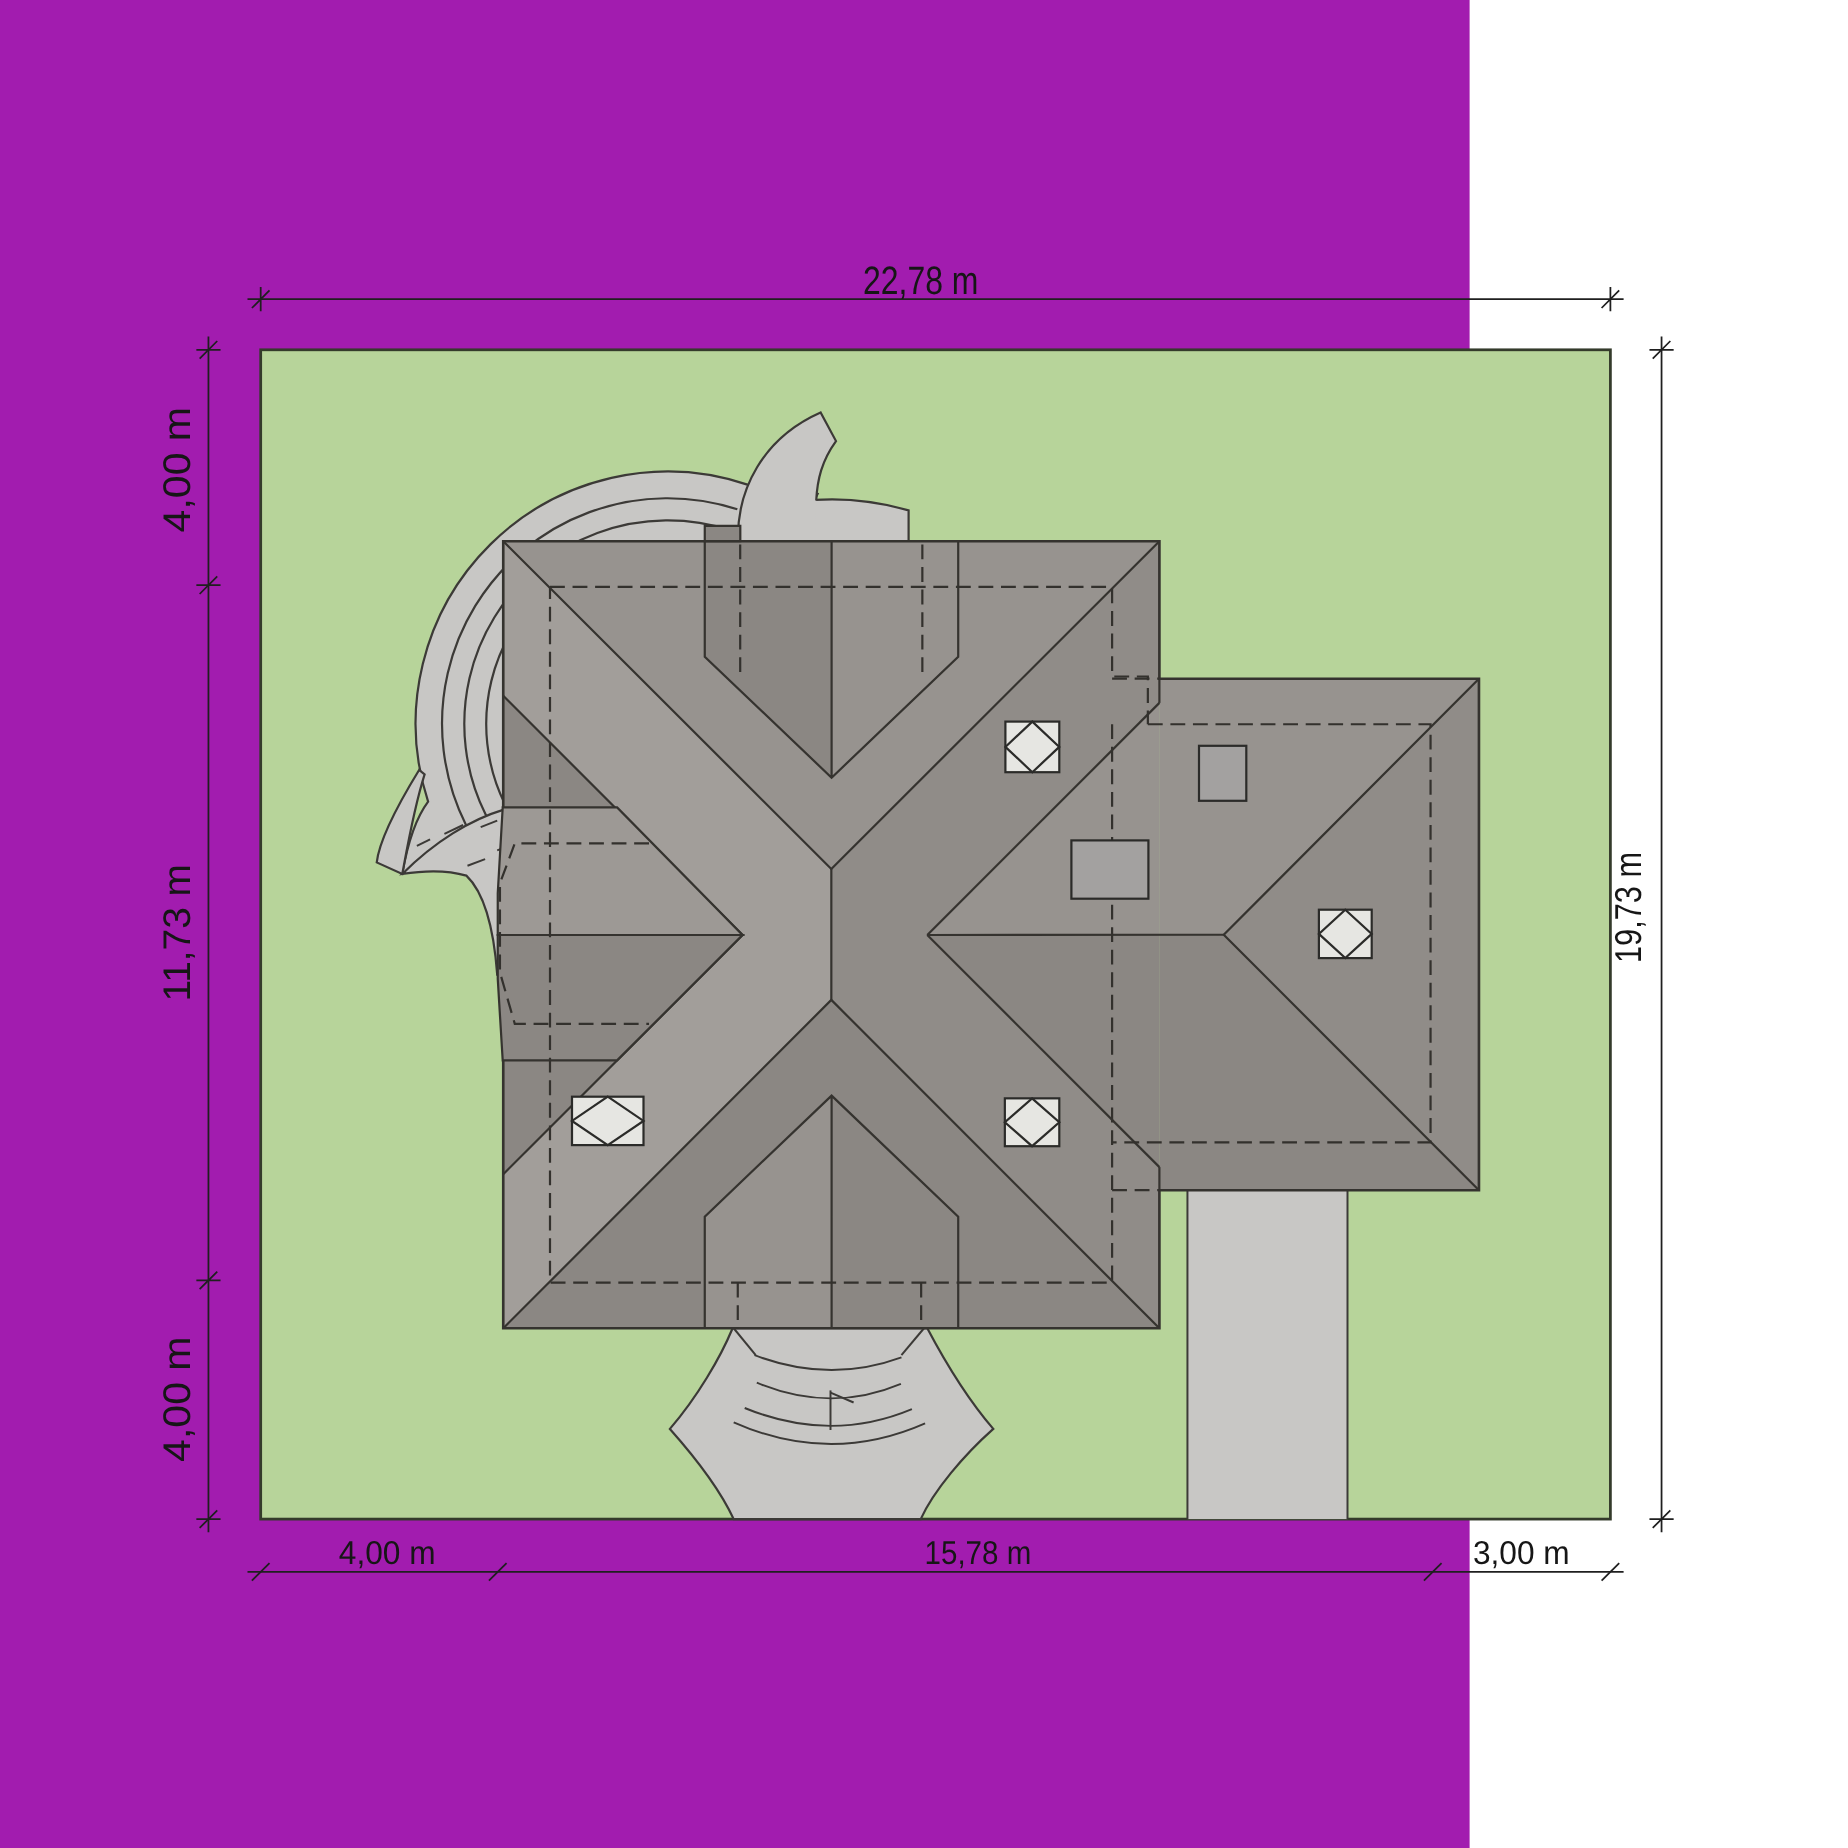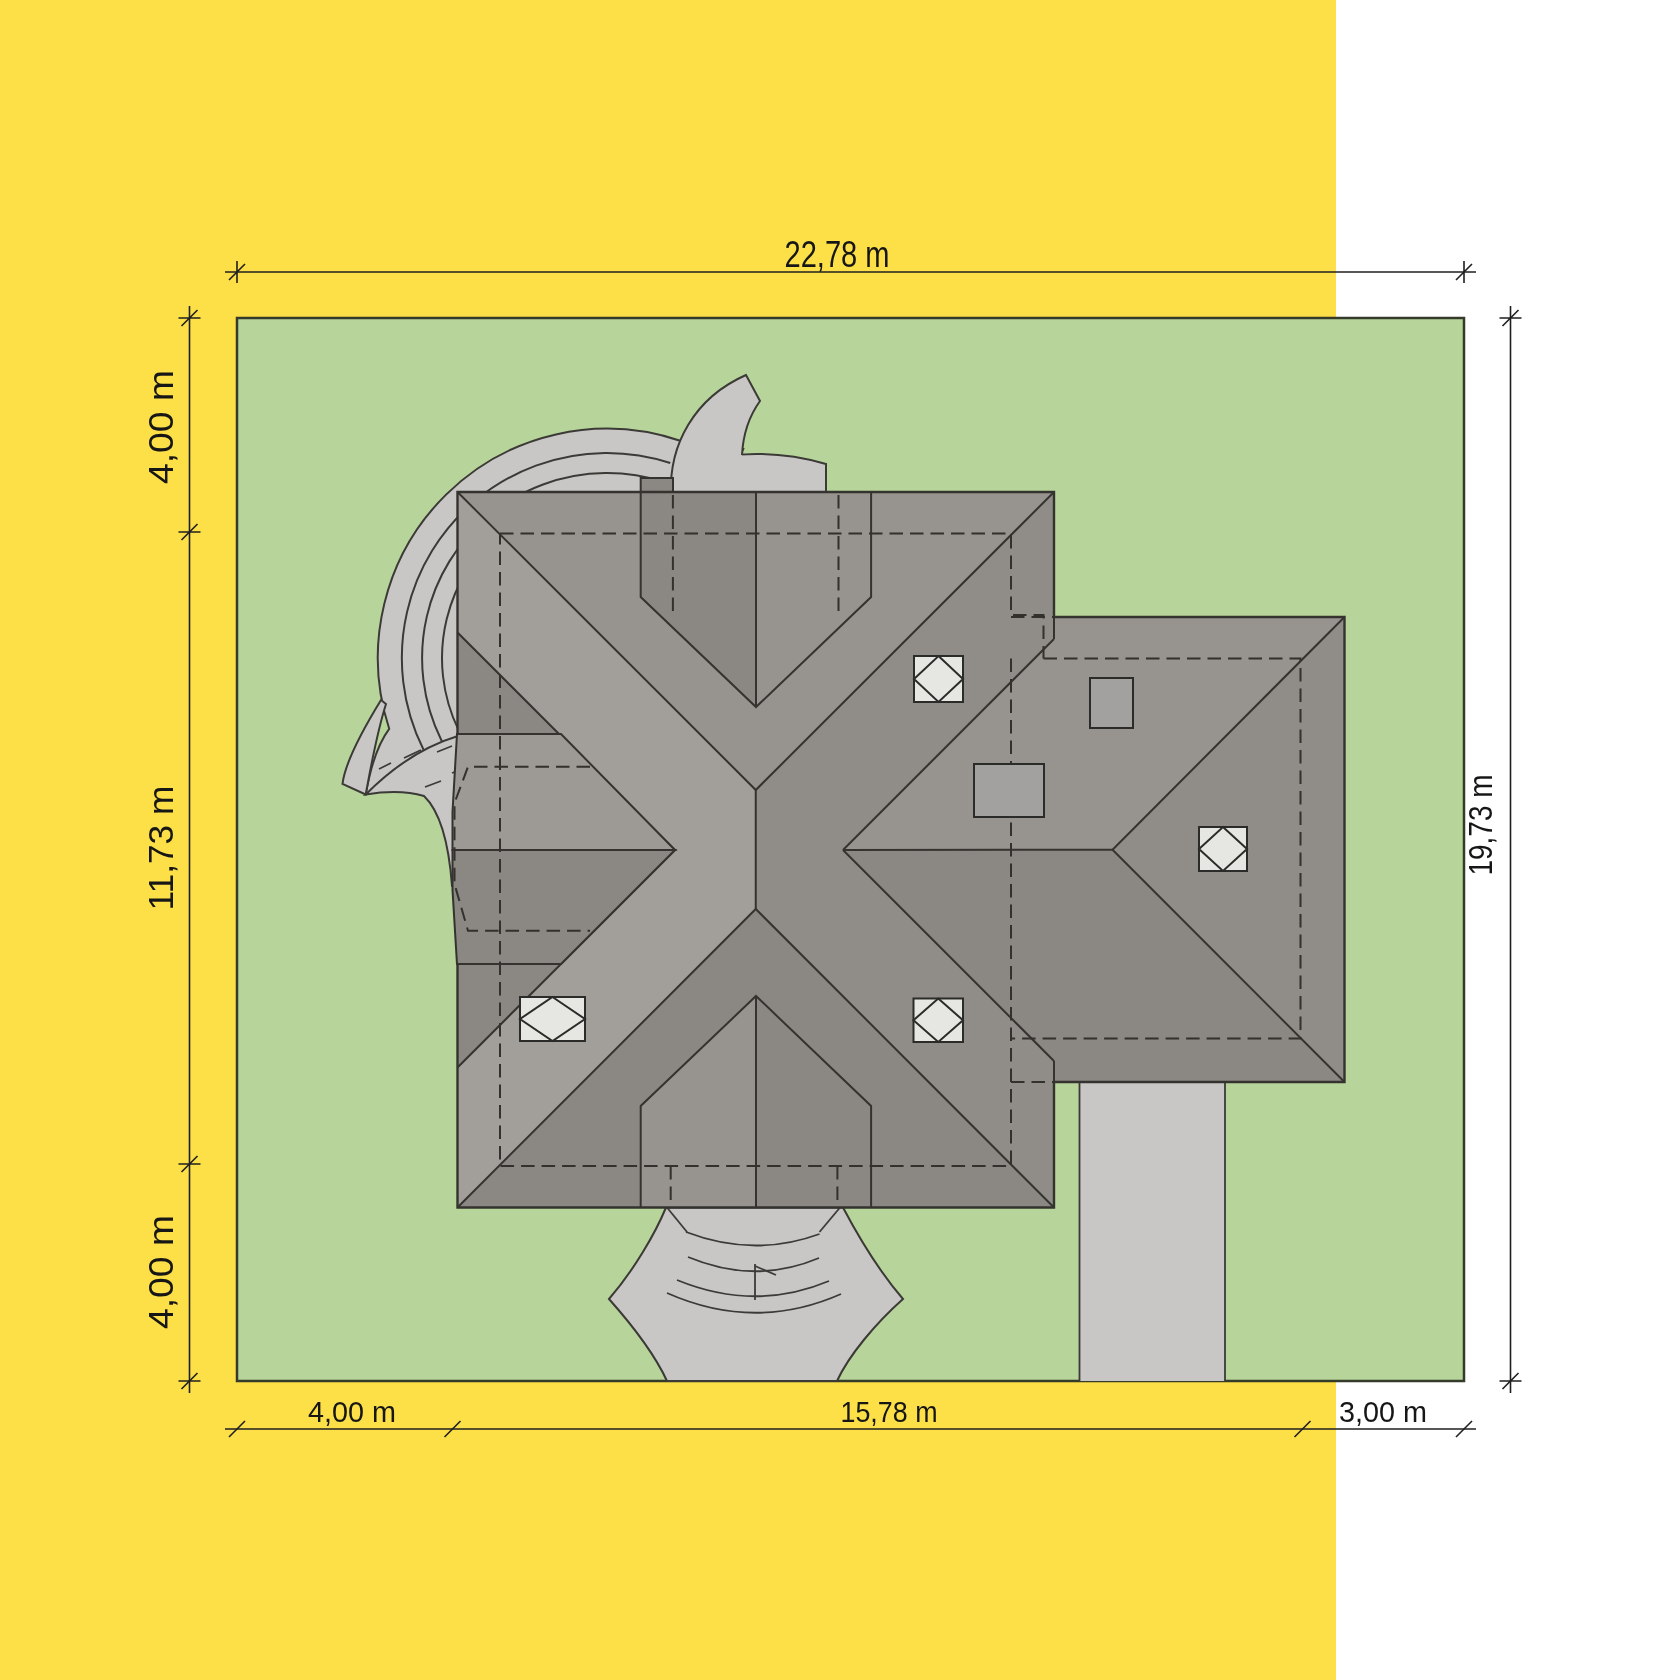--- a/index.html
+++ b/index.html
@@ -1,16 +1,16 @@
 <!DOCTYPE html>
 <html><head>
 <meta charset="utf-8">
 <style>
   html,body{margin:0;padding:0;background:#ffffff;}
-  .wrap{width:1336px;height:1680px;position:relative;background:#fde047;}
+  .wrap{width:1336px;height:1680px;position:relative;background:#a21caf;}
   text{font-family:"Liberation Sans",sans-serif;fill:#161616;}
 </style>
 </head>
 <body>
 <div class="wrap">
 <svg width="1680" height="1680" viewBox="0 0 1680 1680" xmlns="http://www.w3.org/2000/svg">
 
 <rect x="237" y="318" width="1227" height="1063" fill="#b7d49a" stroke="#343b2b" stroke-width="2.5"></rect>
 
 <path d="M 671,494 L 681,441 A 229 229 0 0 0 389.2,728.8 C 377,745 370,770 365.7,794.5 L 607,658 Z" fill="#c8c7c5" stroke="none"></path>

